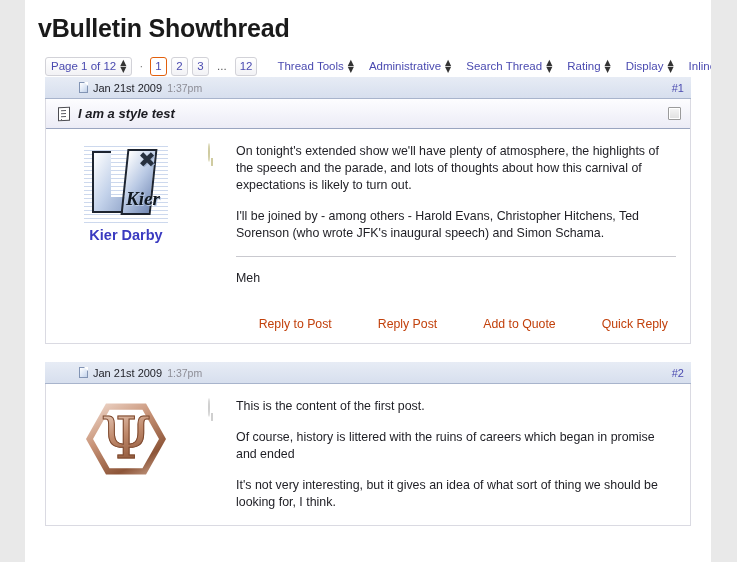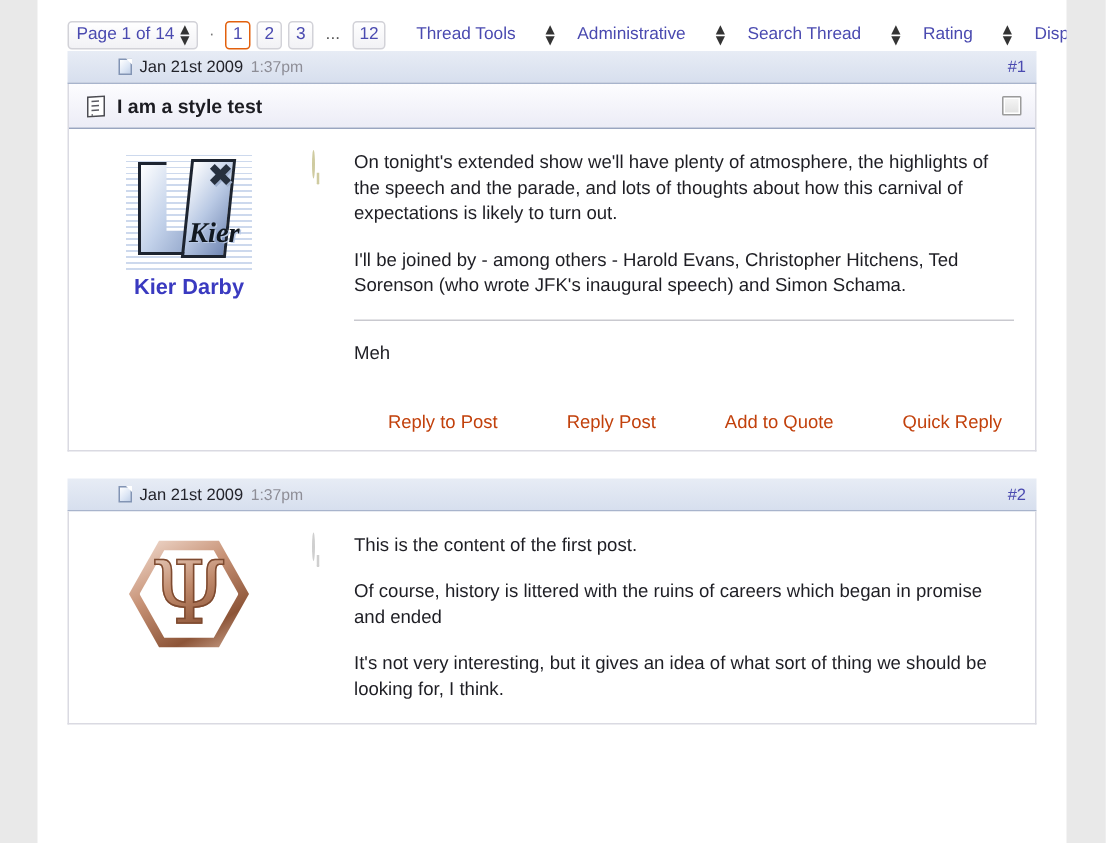--- a/index.html
+++ b/index.html
@@ -71,21 +71,21 @@
   .pg.ellipsis {
     border: none; background: none;
     color: #555; min-width: 12px;
   }
   .menus {
     display: flex; align-items: center;
     margin-left: 20px;
     gap: 15px;
   }
   .menu-item {
-    display: flex; align-items: center; gap: 20px;
+    display: flex; align-items: center; gap: 4px;
     font-size: 11.5px;
     color: #4a4ab0;
     white-space: nowrap;
   }
 
   
   .post-wrap { padding: 0 20px 0 20px; }
   .post-head {
     display: flex; align-items: center; justify-content: space-between;
     height: 22px;
@@ -117,20 +117,21 @@
     border-right: 1px solid #dadae2;
     border-bottom: 1px solid #dadae2;
     background: #fff;
   }
   .post-title-bar {
     display: flex; align-items: center; justify-content: space-between;
     height: 30px;
     padding: 0 9px 0 12px;
     background: linear-gradient(#fdfdff, #ececf6);
     border-bottom: 1px solid #9aa5c0;
+    font-style: italic;
   }
   .post-title-left { display: flex; align-items: center; gap: 8px; }
   .post-title-txt {
     font-size: 13px; font-weight: bold; color: #1c1c22;
   }
   .page-lines-icon {
     width: 12px; height: 14px;
     background: #ffffff;
     border: 1px solid #4c4c52;
     position: relative; display: inline-block;
@@ -276,25 +277,26 @@
   }
   .username2-clip {
     overflow: hidden; height: 14px;
   }
 </style>
 </head>
 <body>
 
 <div id="page">
 
+  <div class="page-title">vBulletin Showthread</div>
 
   <div class="toolbar">
     <div class="pagenav">
       <div class="page-select">
-        <span>Page 1 of 14</span>
+        <span>Page 1 of 12</span>
         <span class="updown">
             <b>▲</b>
             <b>▼</b>
           </span>
       </div>
       <span class="dot-sep">·</span>
       <span class="pg current">1</span>
       <span class="pg">2</span>
       <span class="pg">3</span>
       <span class="pg ellipsis">...</span>

